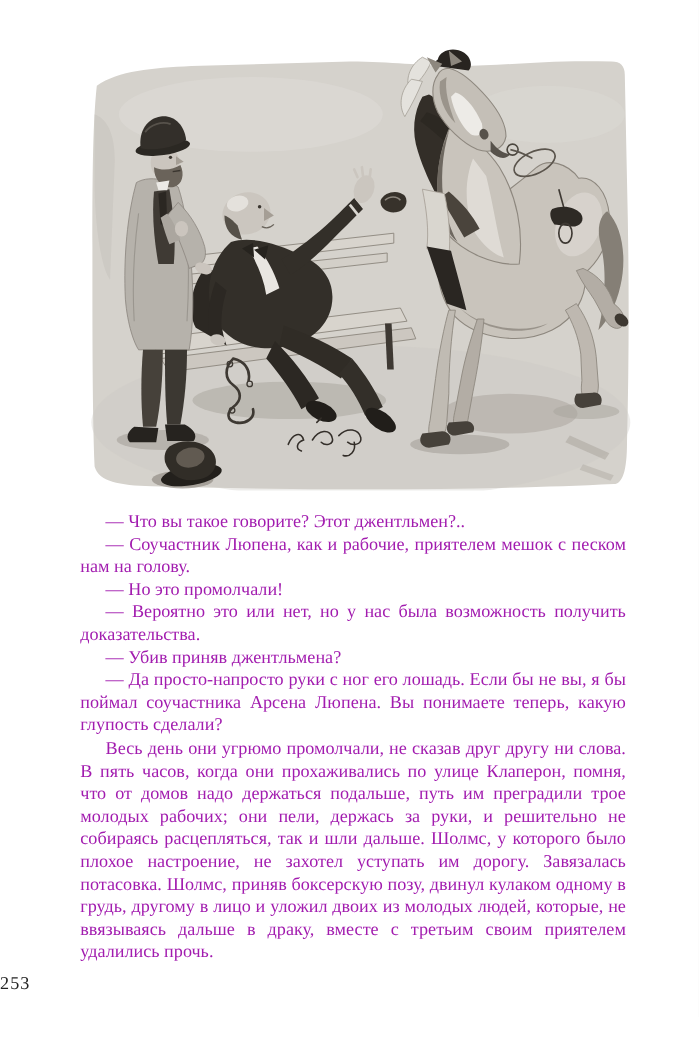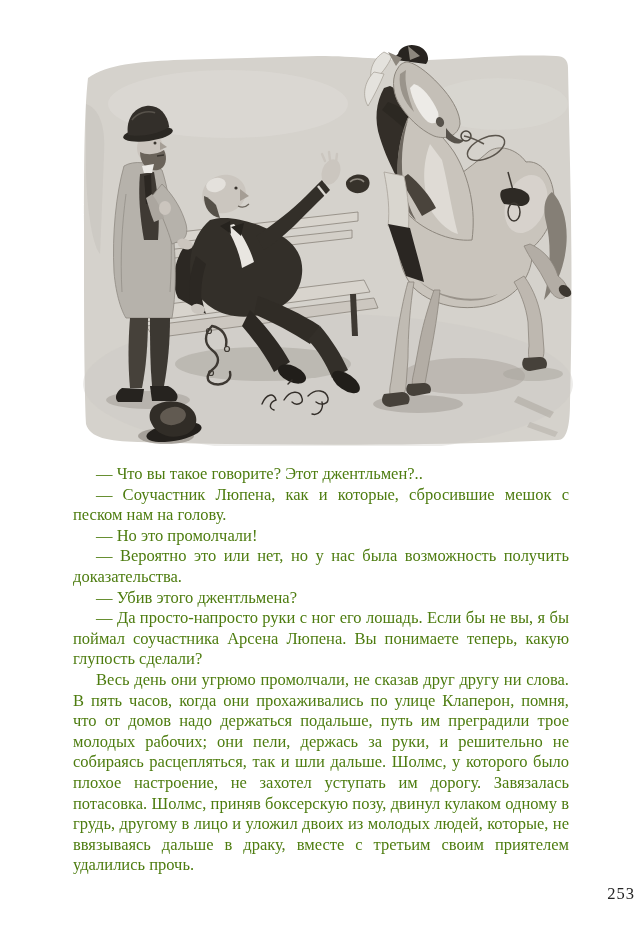--- a/index.html
+++ b/index.html
@@ -12,29 +12,29 @@
     position:relative;width:635px;height:952px;
     background:#ffffff;overflow:hidden;
   }
   .illustration{
     position:absolute;left:78px;top:44px;width:496px;height:402px;margin:0;
   }
   .illustration svg{width:100%;height:100%;display:block;}
   .text-block{
     position:absolute;left:73px;top:464px;width:496px;
     font-size:16.5px;line-height:20.6px;text-align:justify;
-    color:#4d7c0f;
+    color:#a21caf;
   }
   .para{
     margin:0;text-indent:23px;
     hyphens:auto;-webkit-hyphens:auto;overflow-wrap:break-word;
   }
   .folio{
     position:absolute;top:884px;left:0;width:100%;
-    text-align:right;font-size:16.5px;color:#242424;
+    text-align:left;font-size:16.5px;color:#242424;
     letter-spacing:1px;font-variant-numeric:oldstyle-nums;
   }
 </style>
 </head>
 <body>
 
 <div class="page">
 
   <figure class="illustration" role="img" aria-label="Чёрно-белая акварельная иллюстрация: господин в котелке стоит слева; лысый мужчина в тёмном костюме падает со скамейки, вскинув руку; справа вздыбившаяся лошадь со всадником; на земле лежит упавший котелок.">
     <svg viewBox="0 0 496 402" xmlns="http://www.w3.org/2000/svg">
@@ -218,27 +218,27 @@
         <path d="M244,358 C246,366 240,372 234,370"></path>
         <path d="M210,340 L214,336"></path>
       </g>
     </svg>
   </figure>
 
   <div class="text-block">
 
       <p class="para">— Что вы такое говорите? Этот джентльмен?..</p>
 
-      <p class="para">— Соучастник Люпена, как и которые, сбросившие мешок с песком нам на голову.</p>
+      <p class="para">— Соучастник Люпена, как и рабочие, приятелем мешок с песком нам на голову.</p>
 
       <p class="para">— Но это промолчали!</p>
 
       <p class="para">— Вероятно это или нет, но у нас была возможность получить доказательства.</p>
 
-      <p class="para">— Убив этого джентльмена?</p>
+      <p class="para">— Убив приняв джентльмена?</p>
 
       <p class="para">— Да просто-напросто руки с ног его лошадь. Если бы не вы, я бы поймал соучастника Арсена Люпена. Вы понимаете теперь, какую глупость сделали?</p>
 
       <p class="para">Весь день они угрюмо промолчали, не сказав друг другу ни слова. В пять часов, когда они прохаживались по улице Клаперон, помня, что от домов надо держаться подальше, путь им преградили трое молодых рабочих; они пели, держась за руки, и решительно не собираясь расцепляться, так и шли дальше. Шолмс, у которого было плохое настроение, не захотел уступать им дорогу. Завязалась потасовка. Шолмс, приняв боксерскую позу, двинул кулаком одному в грудь, другому в лицо и уложил двоих из молодых людей, которые, не ввязываясь дальше в драку, вместе с третьим своим приятелем удалились прочь.</p>
     </div>
 
   <div class="folio">253</div>
 
 </div>
 

